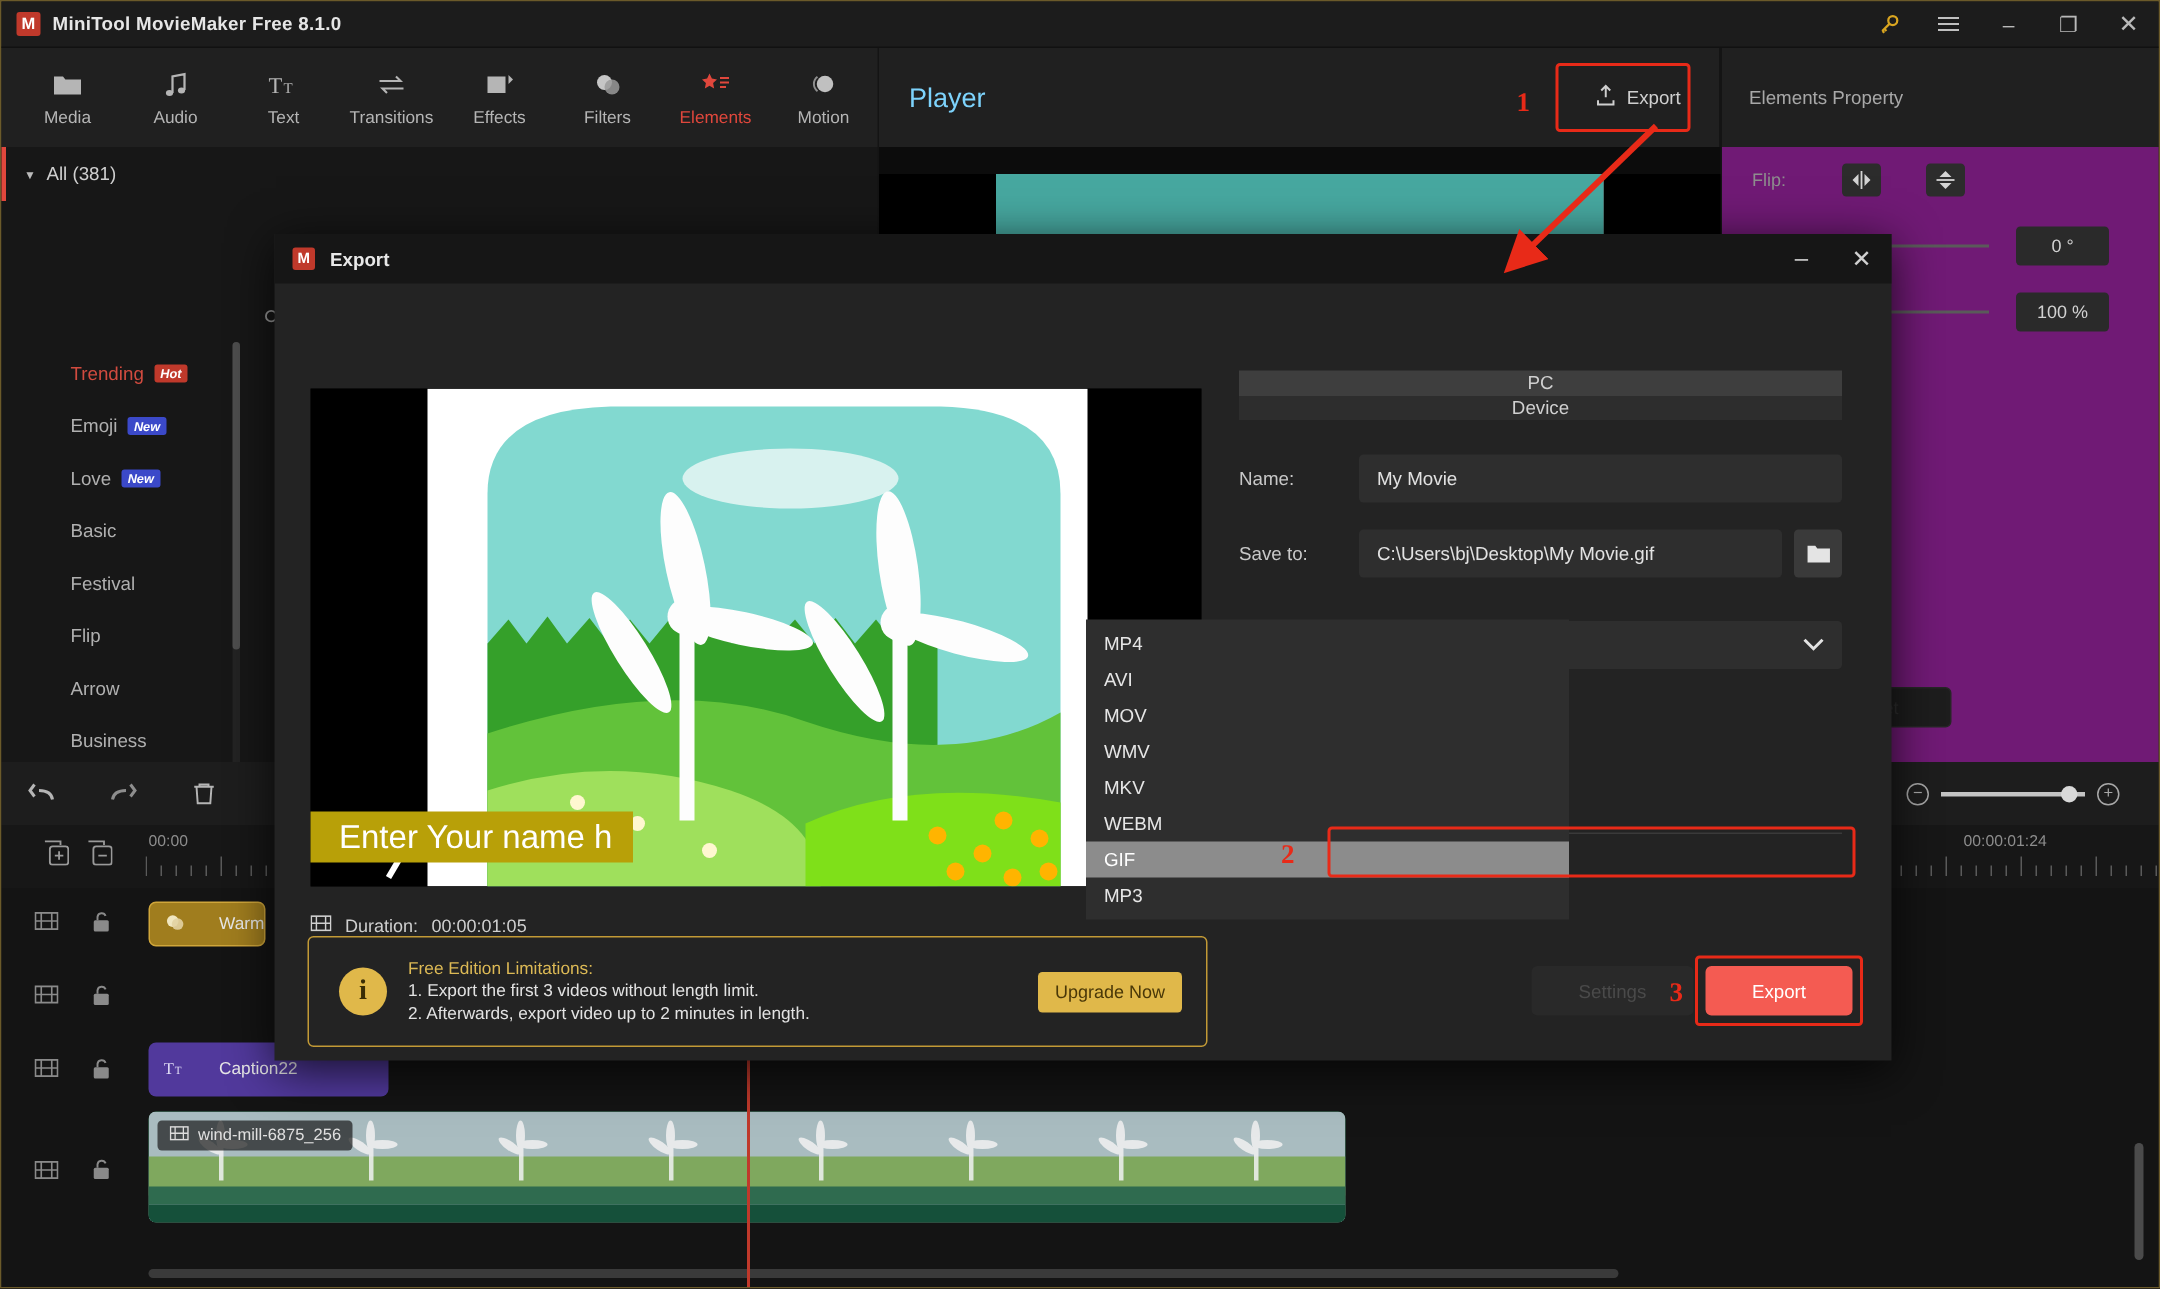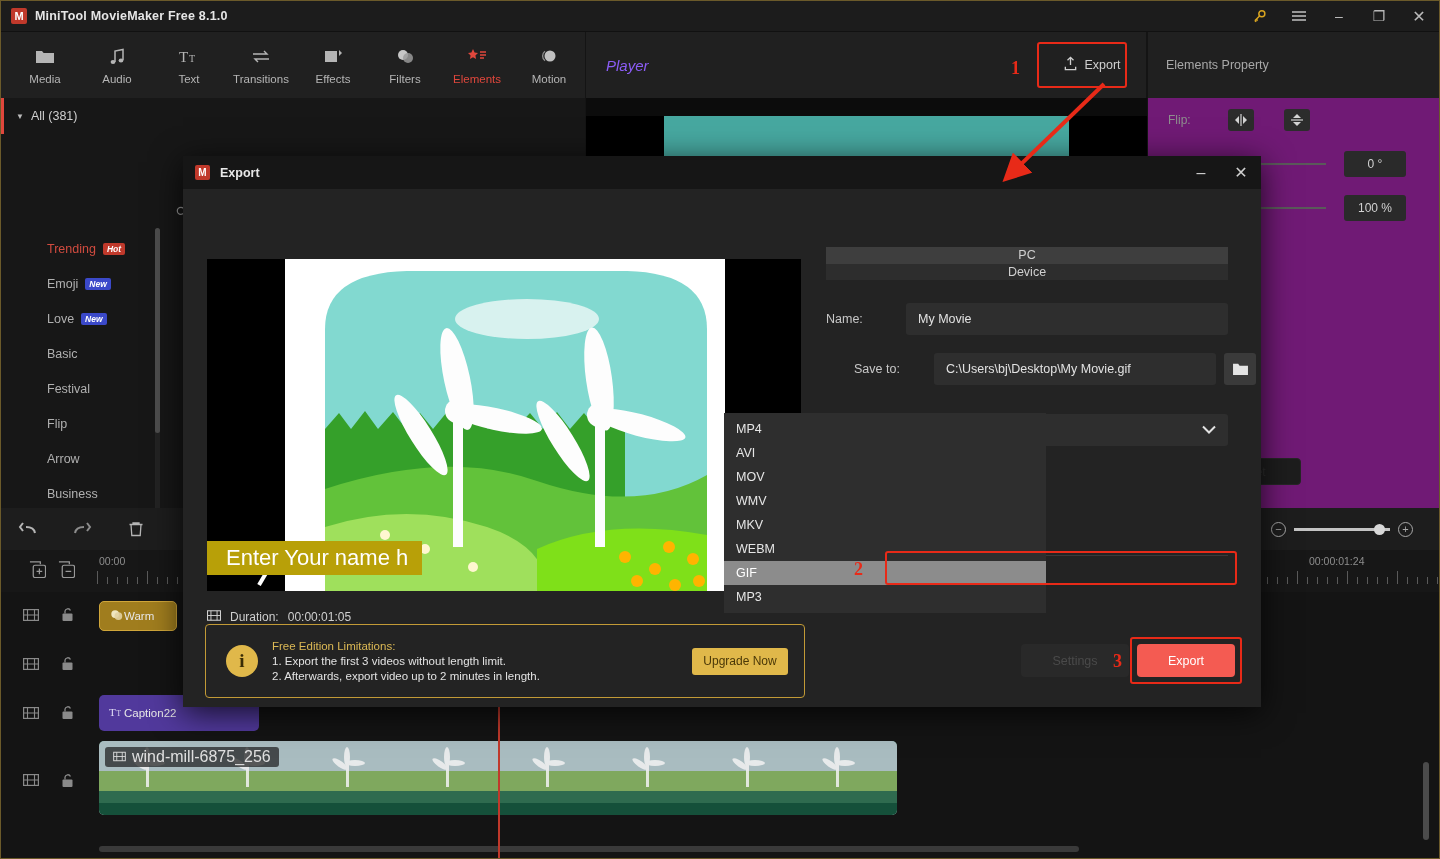--- a/index.html
+++ b/index.html
@@ -44,21 +44,21 @@
     align-items: center; justify-content: center; gap: 5px;
     color: #b5b5b5; font-size: 11.5px;
   }
   .tool.active { color: #e0473c; }
   .tool .ic { height: 22px; display: flex; align-items: center; justify-content: center; }
 
   .player-bar {
     position: absolute; top: 31px; left: 585px; width: 560px; height: 66px;
     background: #202020; display: flex; align-items: center; padding-left: 20px;
   }
-  .player-bar .lbl { font-size: 15px; color: #8b5cf6; font-style: italic; }
+  .player-bar .lbl { font-size: 18px; color: #7dd3fc; }
   .export-top {
     margin-left: auto; margin-right: 8px;
     width: 92px; height: 38px; display: flex; align-items: center; justify-content: center;
     gap: 6px; color: #cfcfcf; font-size: 12.5px; border-radius: 3px;
   }
   .ann-box-1 {
     position: absolute; left: 1036px; top: 41px; width: 90px; height: 46px;
     border: 2px solid #e82a18; border-radius: 3px; pointer-events: none;
   }
   .ann-num {
@@ -171,29 +171,29 @@
   .ruler-area { position: absolute; left: 96px; top: 0; right: 0; height: 42px; overflow: hidden;}
   .rlabel { position: absolute; top: 5px; font-size: 10.5px; color: #8d8d8d; }
   .tick { position: absolute; bottom: 8px; width: 1px; background: #5a5a5a; }
 
   
   .tl-tracks { position: absolute; top: 591px; left: 0; width: 1438px; height: 266px; background: #141414; }
   .track-row { position: relative; height: 50px; display: flex; align-items: center; }
   .track-ctrls { width: 96px; display: flex; align-items: center; gap: 22px; padding-left: 22px; color: #8a8a8a;}
   .clip {
     position: absolute; border-radius: 5px; display: flex; align-items: center;
-    font-size: 11.5px; color: #e7e7e7; padding-left: 10px; gap: 0;
+    font-size: 11.5px; color: #e7e7e7; padding-left: 10px; gap: 22px;
   }
   .clip-warm { left: 98px; top: 9px; width: 78px; height: 30px; background: #a07d1e; border: 1px solid #d0a63a; }
   .clip-caption { left: 98px; top: 5px; width: 160px; height: 36px; background: #51399c; }
   .clip-video { left: 98px; top: 2px; width: 798px; height: 74px; background: #2f6b4f; overflow:hidden; }
   .clip-video-label {
     position: absolute; left: 6px; top: 6px; height: 20px; background: rgba(30,30,30,.72);
     border-radius: 3px; display: flex; align-items: center; gap: 6px; padding: 0 8px;
-    font-size: 16px; color: #e0e0e0;
+    font-size: 11px; color: #e0e0e0;
   }
   .playhead { position: absolute; left: 497px; top: 0; width: 2px; height: 266px; background: #c0392b; z-index: 20;}
   .playhead-ruler { position: absolute; left: 497px; top: 0; width: 2px; height: 42px; background: #c0392b; z-index: 20;}
   .scissors {
     position: absolute; left: -11px; top: 20px; width: 24px; height: 30px; background: #a62a22;
     border-radius: 12px; display: flex; align-items: center; justify-content: center; color: #fff; font-size: 13px;
   }
   .hscroll {
     position: absolute; left: 98px; bottom: 6px; width: 980px; height: 6px;
     background: #3a3a3a; border-radius: 3px;
@@ -934,21 +934,21 @@
       <div class="tabs">
         <div class="tab active">PC</div>
         <div class="tab">Device</div>
       </div>
 
       <div class="frow" style="left:643px; top:114px; width:402px;">
         <div class="flabel">Name:</div>
         <div class="finput" style="width:322px;">My Movie</div>
       </div>
 
-      <div class="frow" style="left:671px; top:164px; width:402px;">
+      <div class="frow" style="left:643px; top:164px; width:402px;">
         <div class="flabel">Save to:</div>
         <div class="finput" style="width:282px;">C:\Users\bj\Desktop\My Movie.gif</div>
         <div class="folder-btn">
           <svg width="17" height="14" viewBox="0 0 18 15">
               <path d="M1 2h5.5l1.5 2H17v10H1z" fill="#e4e4e4"></path>
             </svg>
         </div>
       </div>
 
       <div class="divider"></div>

